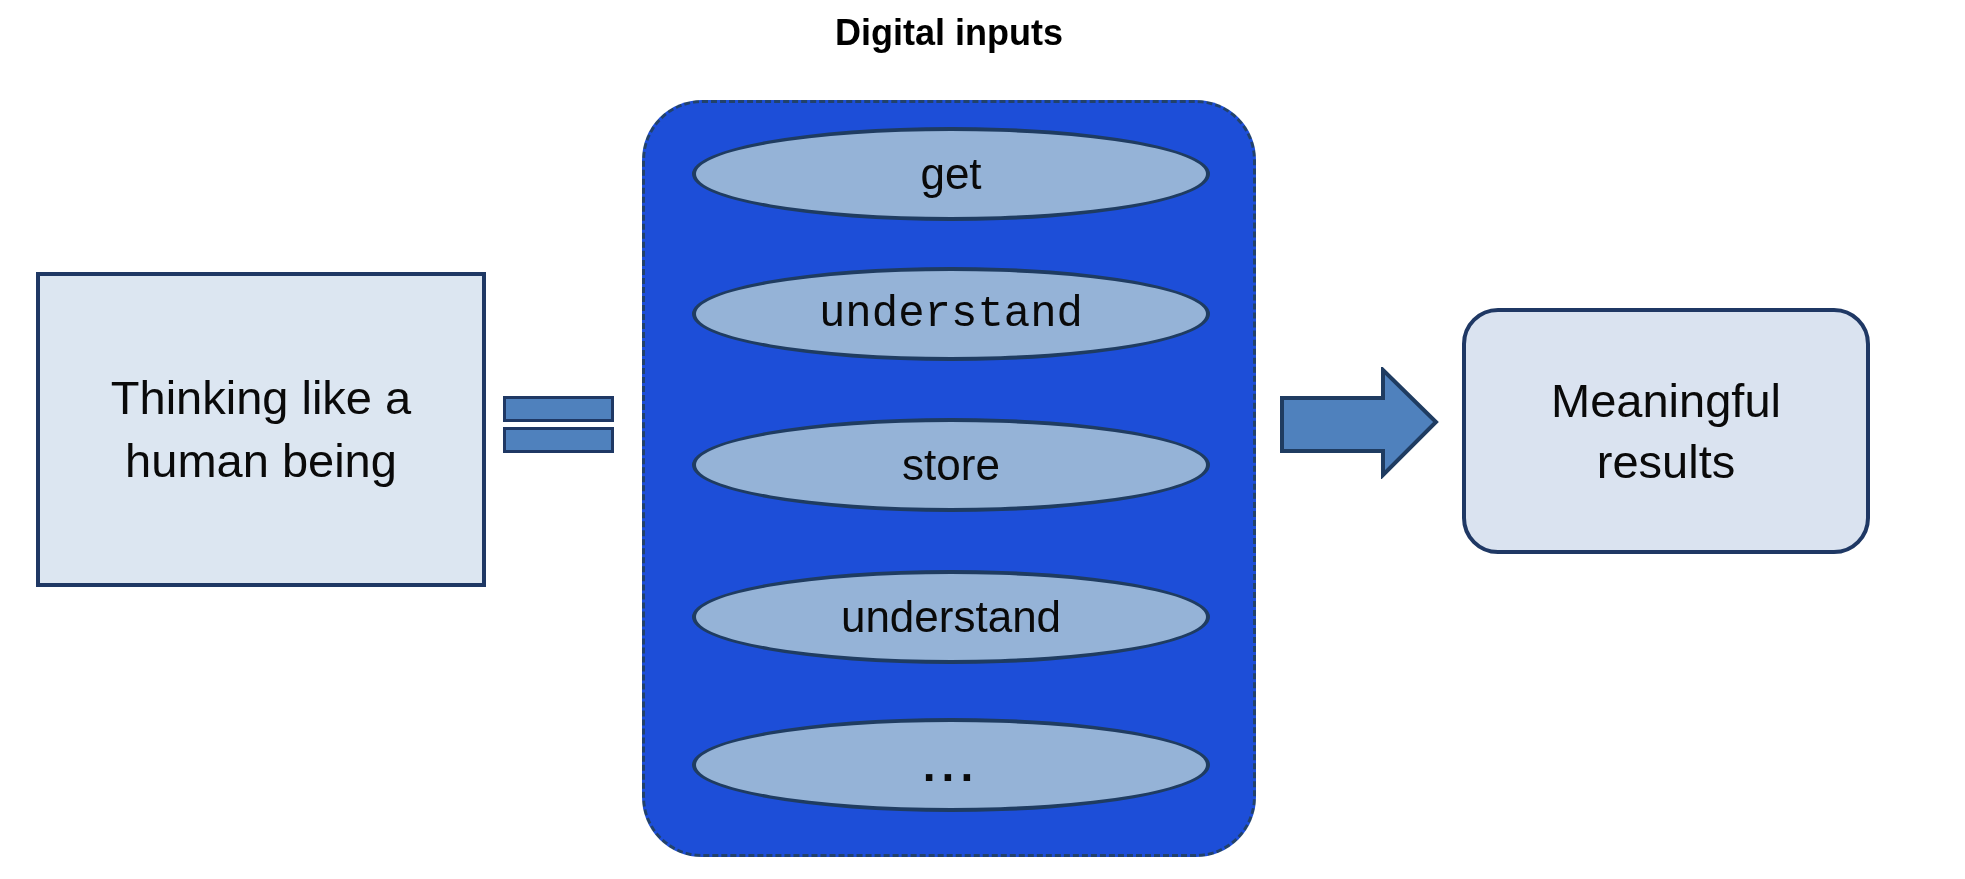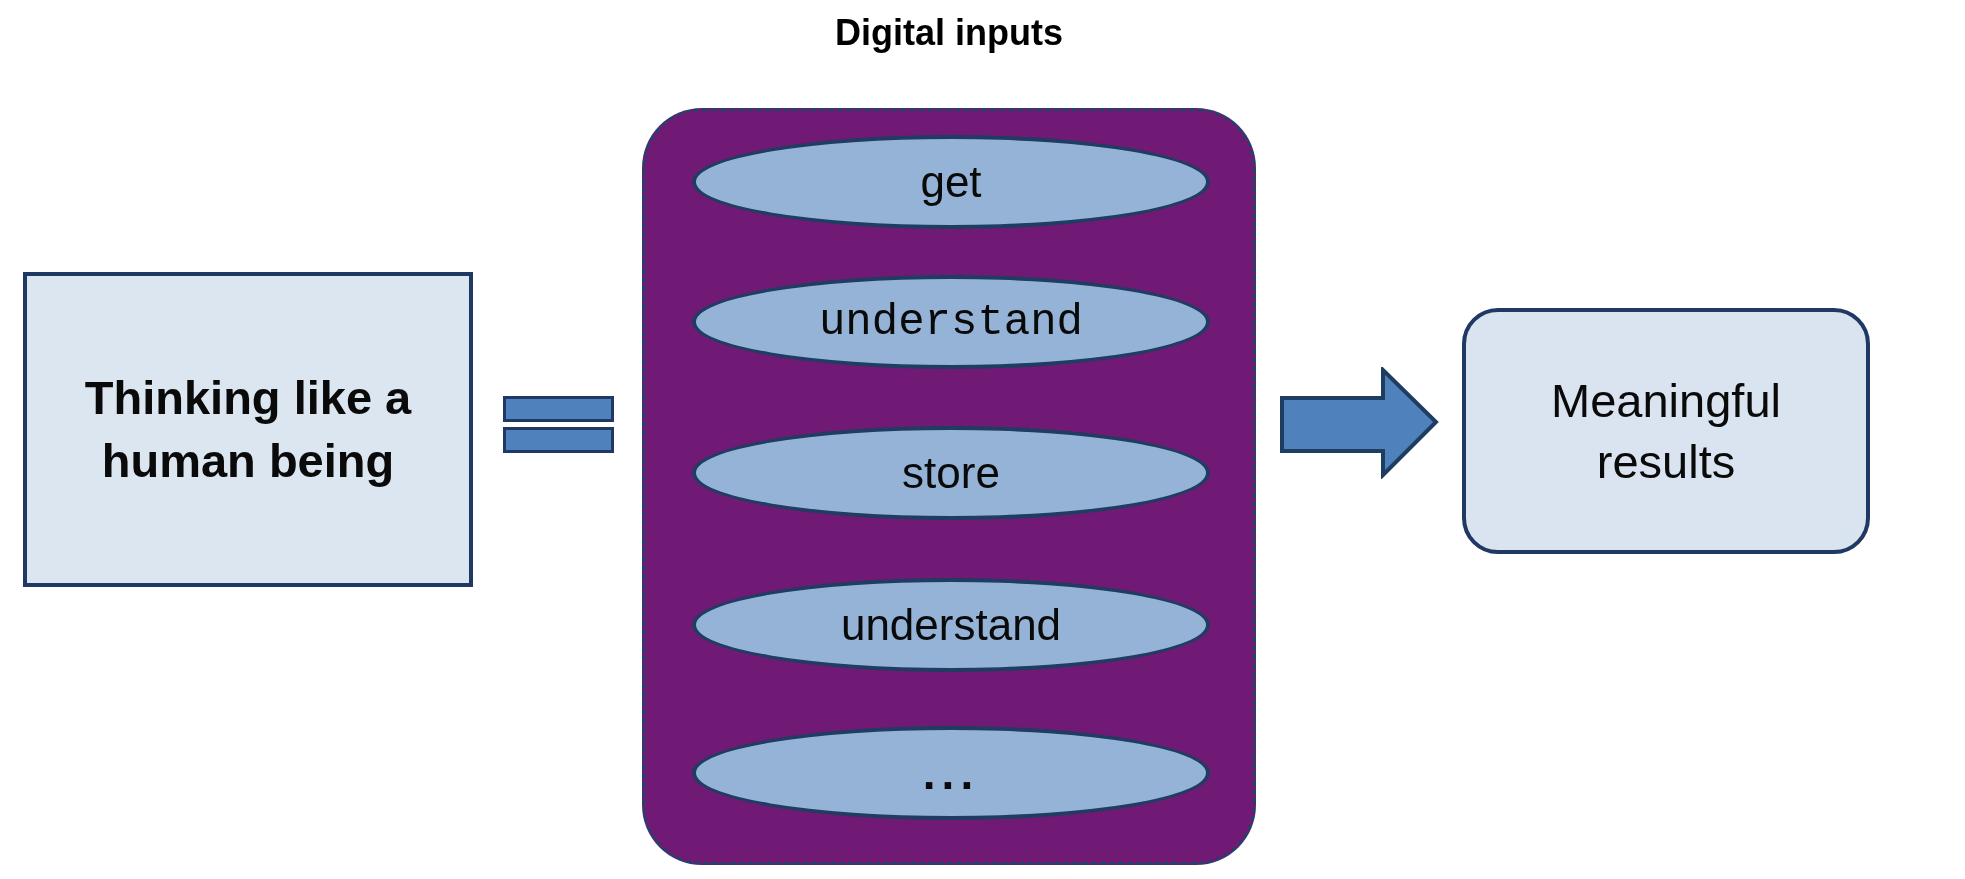--- a/index.html
+++ b/index.html
@@ -12,36 +12,35 @@
     position: relative;
     width: 1965px;
     height: 879px;
     background: #ffffff;
     overflow: hidden;
   }
 
   
   .left-box {
     position: absolute;
-    left: 23px;
+    left: 36px;
     top: 272px;
     width: 450px;
     height: 315px;
     box-sizing: border-box;
     background: #dce6f1;
     border: 4px solid #1f3864;
     display: flex;
     align-items: center;
     justify-content: center;
     text-align: center;
     font-size: 47px;
     line-height: 1.32;
     color: #0a0a0a;
     white-space: pre-line;
-    font-weight: bold;
   }
 
   
   .equals {
     position: absolute;
     left: 503px;
     top: 396px;
     width: 111px;
     height: 57px;
   }
@@ -54,25 +53,25 @@
     background: #4f81bd;
     border: 3px solid #1f3864;
   }
   .equals .bar.top { top: 0; }
   .equals .bar.bottom { top: 31px; }
 
   
   .inputs-group {
     position: absolute;
     left: 642px;
-    top: 108px;
+    top: 100px;
     width: 614px;
     height: 757px;
     box-sizing: border-box;
-    background: #701a75;
+    background: #1d4ed8;
     border: 3px dashed #22426b;
     border-radius: 60px;
   }
   .inputs-title {
     position: absolute;
     left: 642px;
     top: 12px;
     width: 614px;
     text-align: center;
     font-size: 36px;

